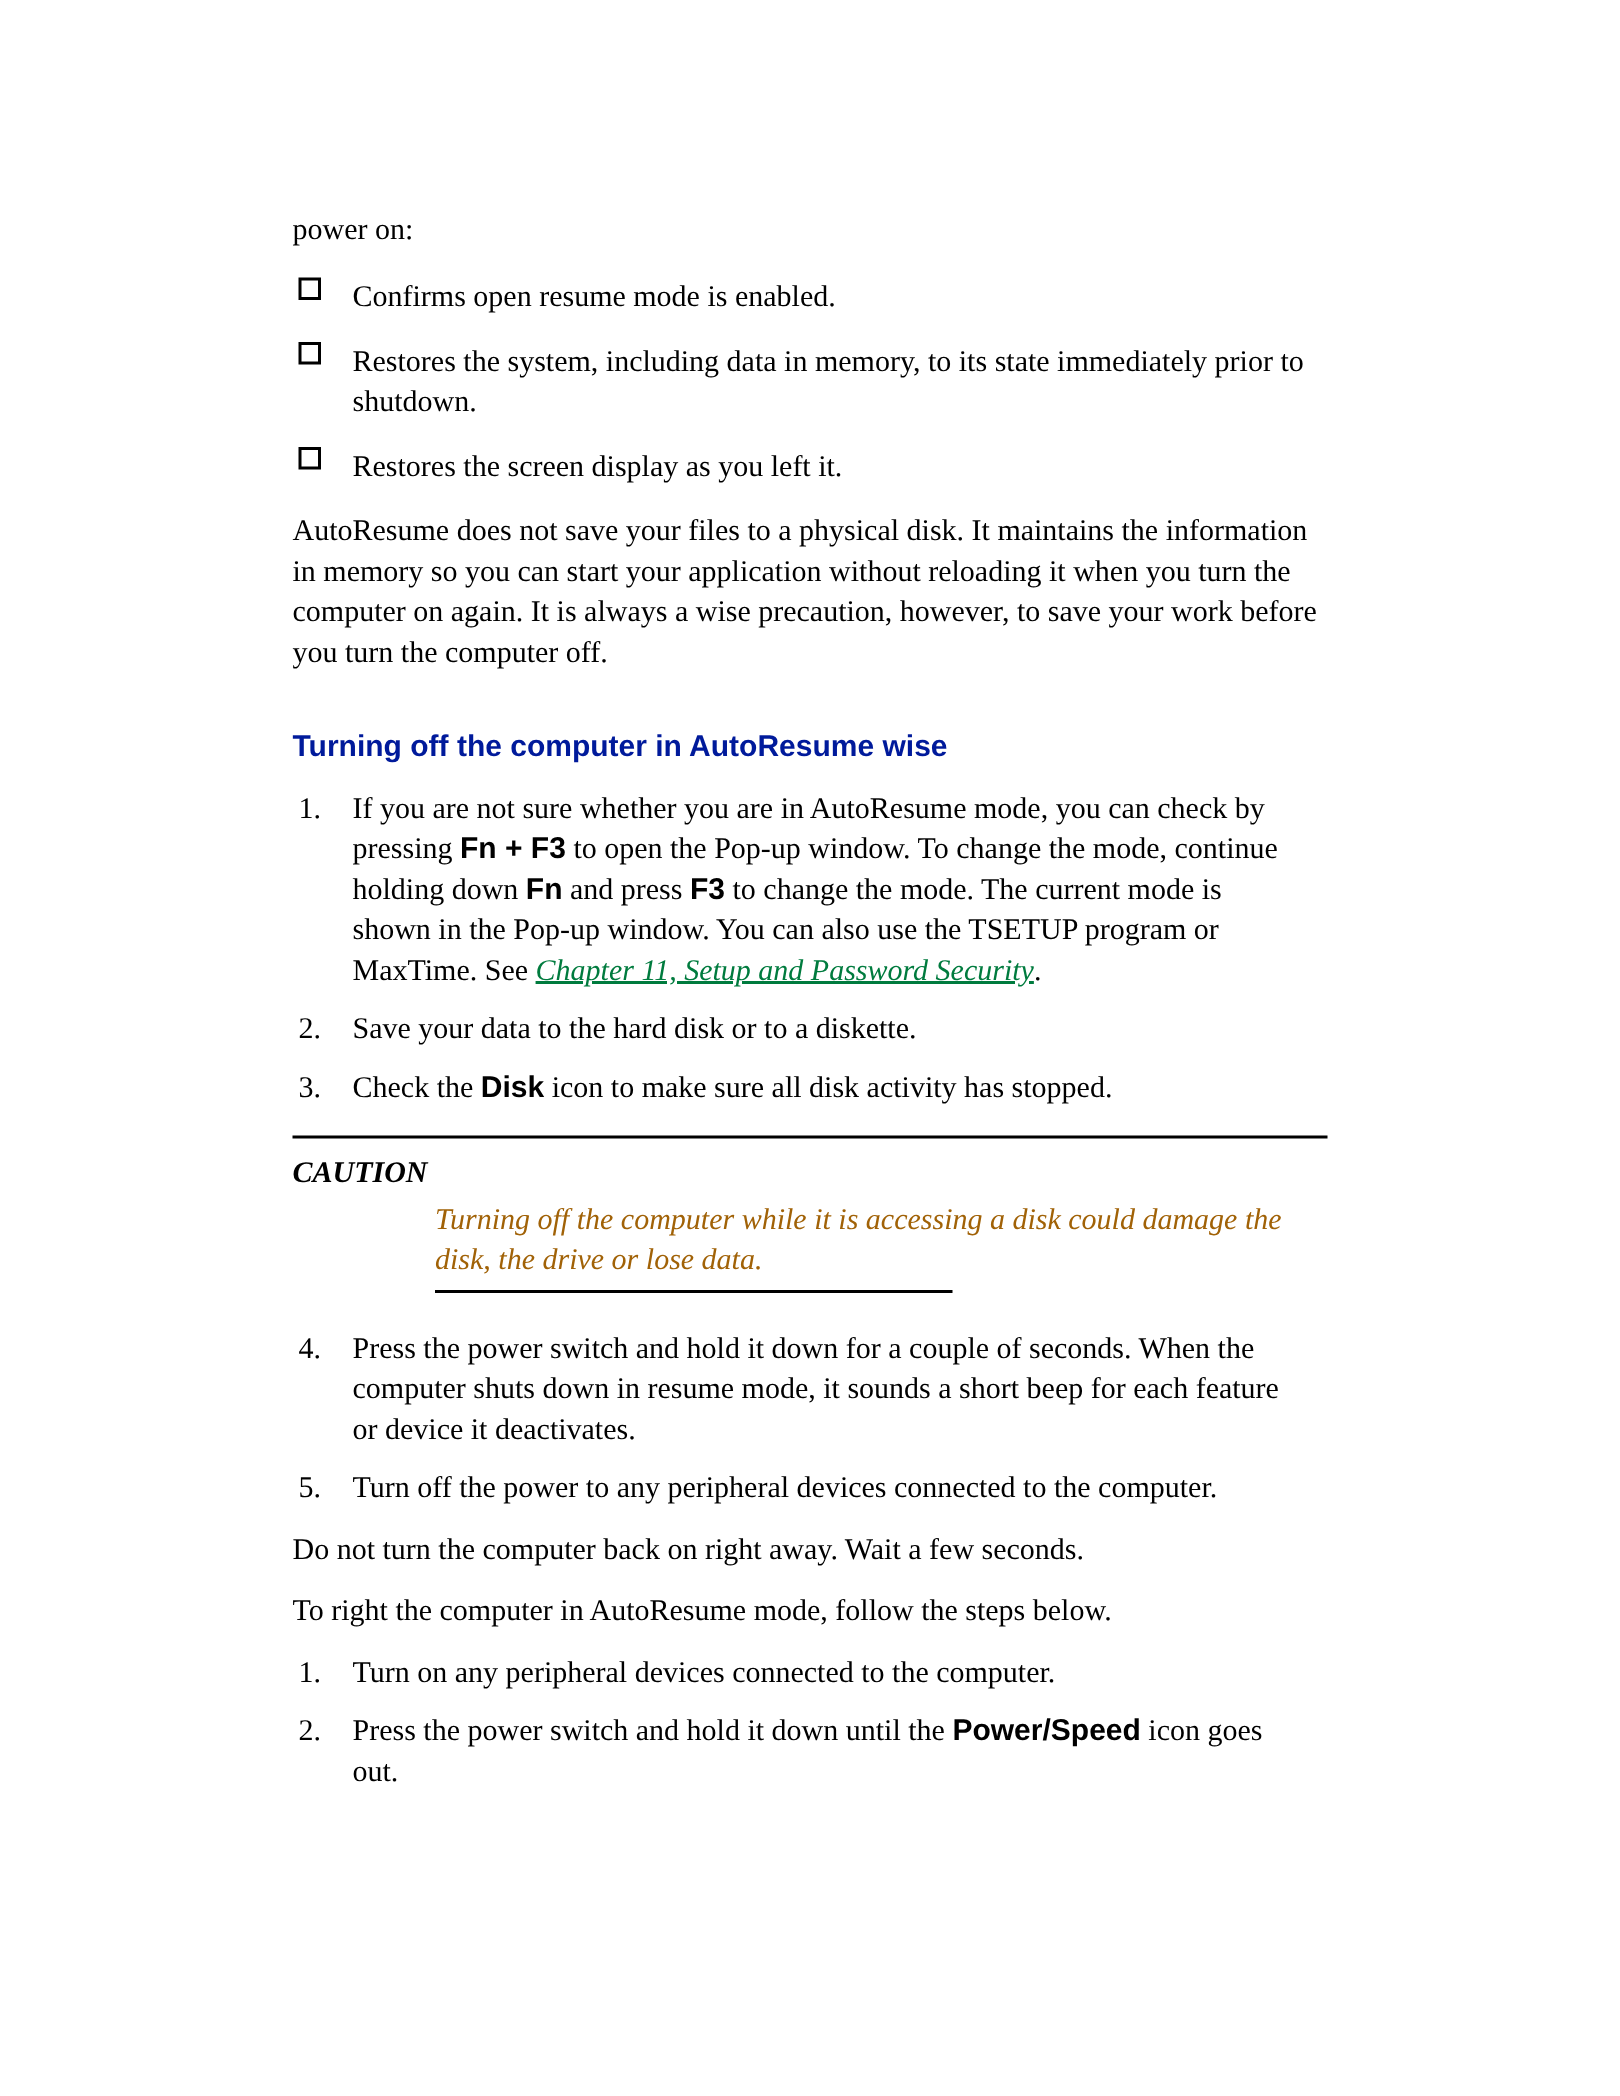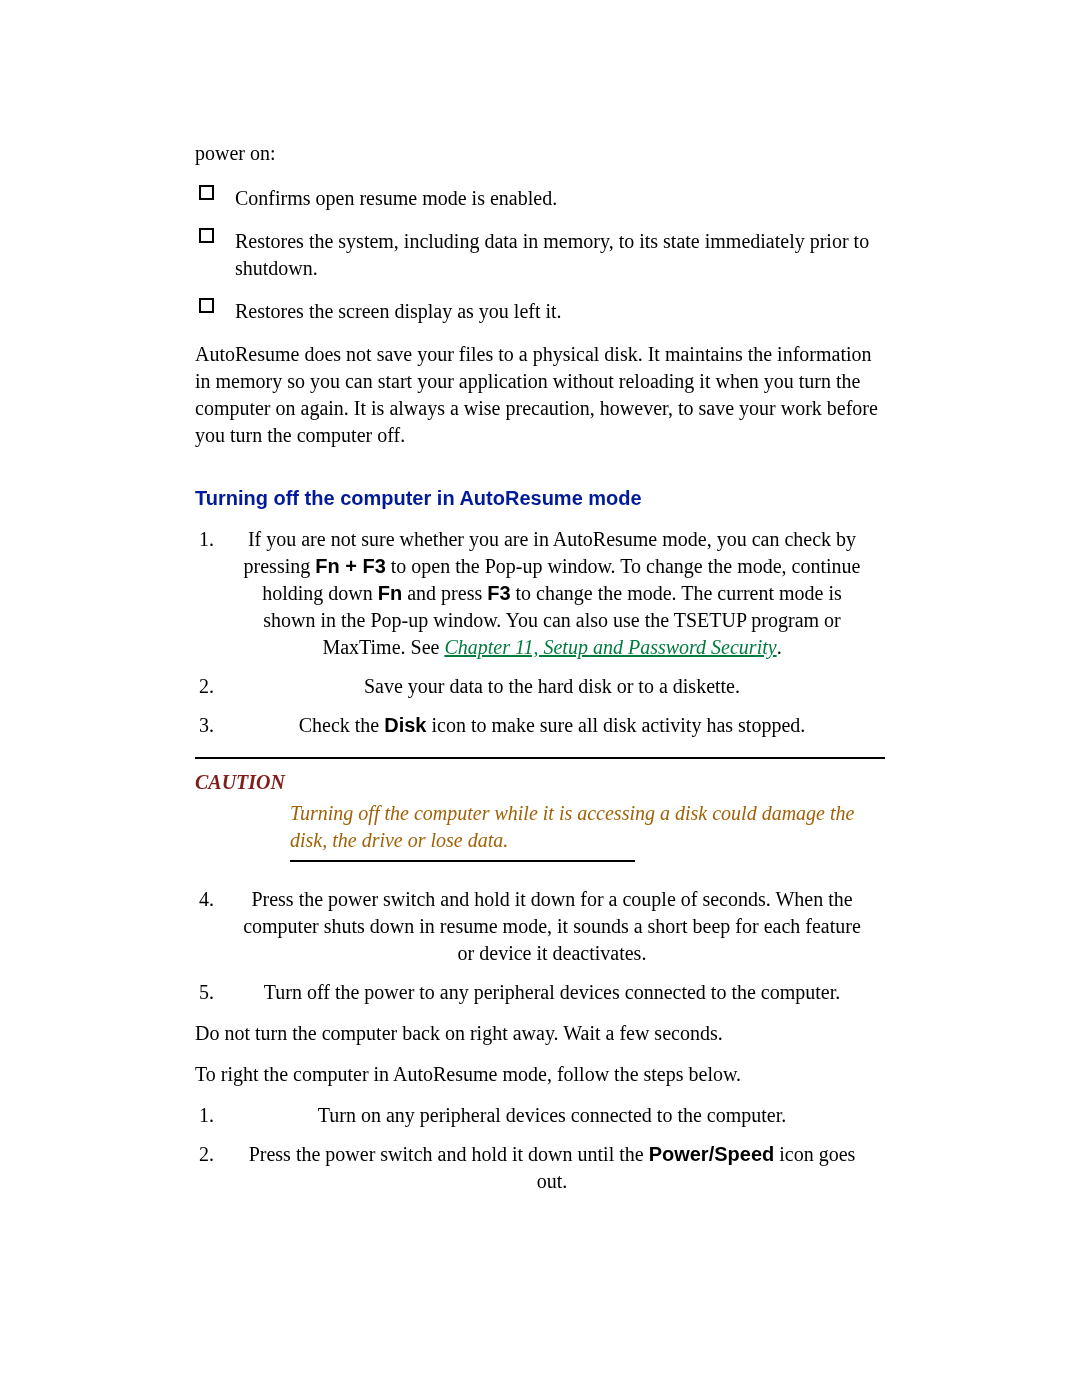--- a/index.html
+++ b/index.html
@@ -44,21 +44,20 @@
     font-size: 20px;
     font-weight: bold;
     color: #001a9b;
     margin: 36px 0 14px 0;
   }
   .numlist {
     list-style: none;
     padding: 0;
     margin: 14px 16px 14px 0;
     counter-reset: item;
-    text-align: center;
   }
   .numlist > li {
     counter-increment: item;
     position: relative;
     padding-left: 40px;
     margin-bottom: 12px;
   }
   .numlist > li::before {
     content: counter(item) ".";
     position: absolute;
@@ -86,21 +85,21 @@
     margin: 6px 0 0 0;
     margin-left: 95px;
     margin-right: 250px;
   }
   .caution-row {
   }
   .caution-label {
     font-family: "Times New Roman", Times, serif;
     font-weight: bold;
     font-style: italic;
-    color: #7f1d1d;
+    color: #000000;
     font-size: 20px;
   }
   .caution-text {
     color: #a16207;
     font-style: italic;
     margin-left: 95px;
     margin-right: 10px;
     margin-top: 4px;
     line-height: 1.35;
   }
@@ -122,21 +121,21 @@
       <span>Restores the system, including data in memory, to its state immediately prior to shutdown.</span>
     </li>
     <li>
       <span class="box"></span>
       <span>Restores the screen display as you left it.</span>
     </li>
   </ul>
 
   <p>AutoResume does not save your files to a physical disk. It maintains the information in memory so you can start your application without reloading it when you turn the computer on again. It is always a wise precaution, however, to save your work before you turn the computer off.</p>
 
-  <h3 class="section">Turning off the computer in AutoResume mode</h3>
+  <h3 class="section">Turning off the computer in AutoResume wise</h3>
 
 
   <ol class="numlist">
     <li>
       <span>If you are not sure whether you are in AutoResume mode, you can check by pressing </span><span class="bold-sans">Fn + F3</span><span> to open the Pop-up window. To change the mode, continue holding down </span><span class="bold-sans">Fn</span><span> and press </span><span class="bold-sans">F3</span><span> to change the mode. The current mode is shown in the Pop-up window. You can also use the TSETUP program or MaxTime. See </span><a href="#" class="ref">Chapter 11, Setup and Password Security</a><span>.</span>
     </li>
     <li>
       <span>Save your data to the hard disk or to a diskette.</span>
     </li>
     <li>

